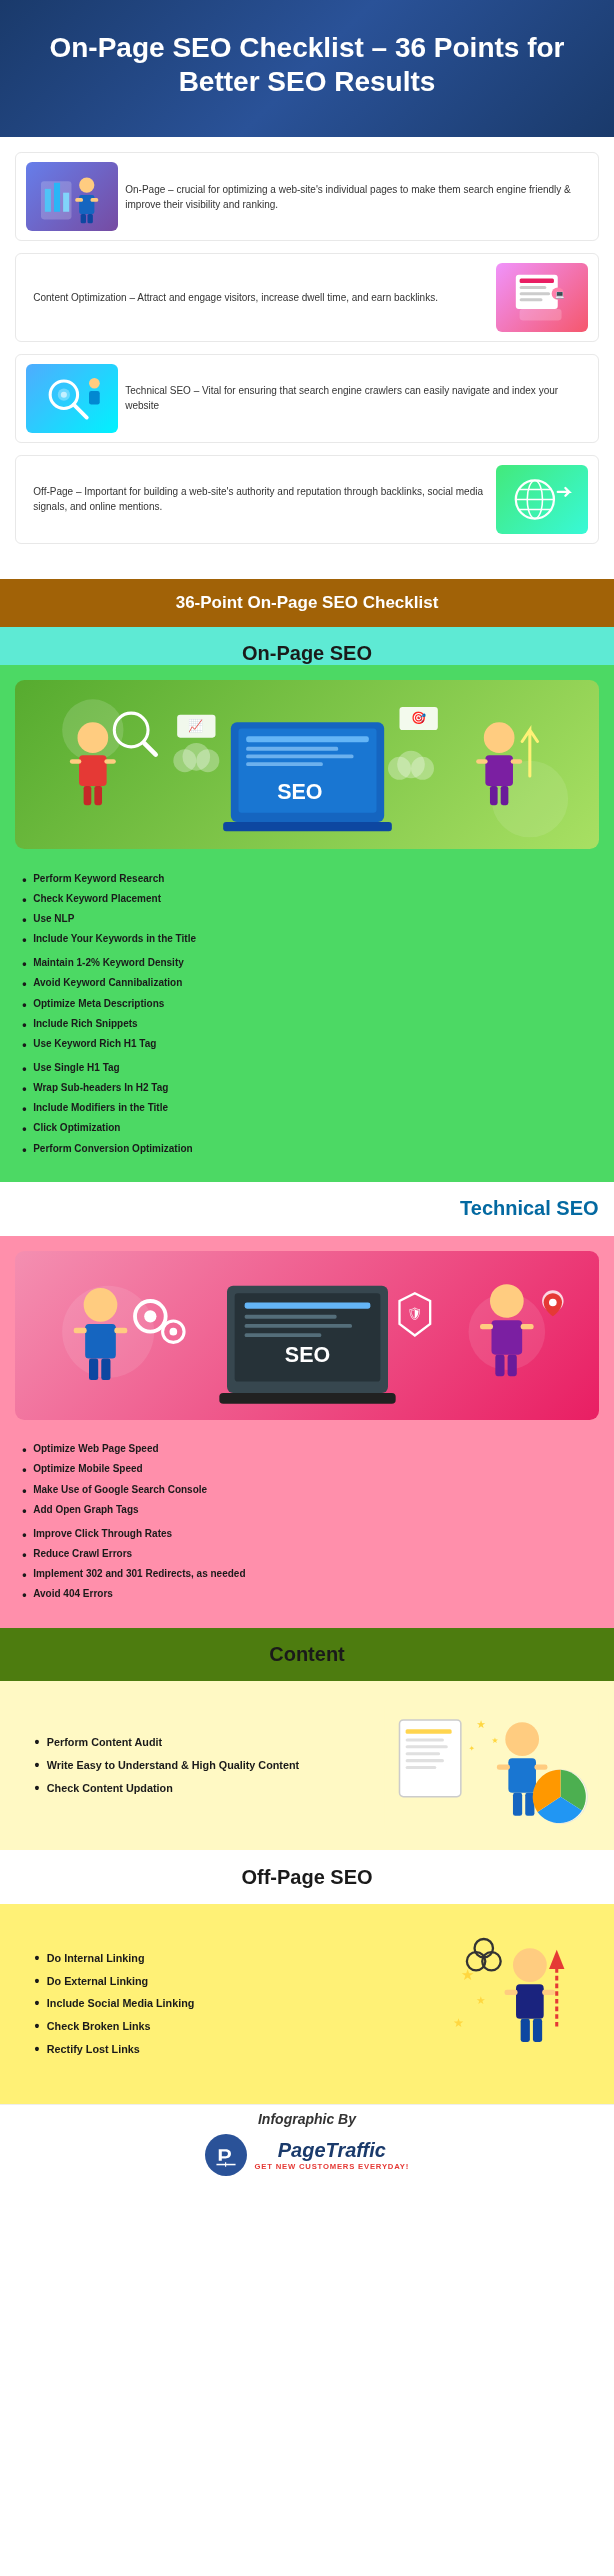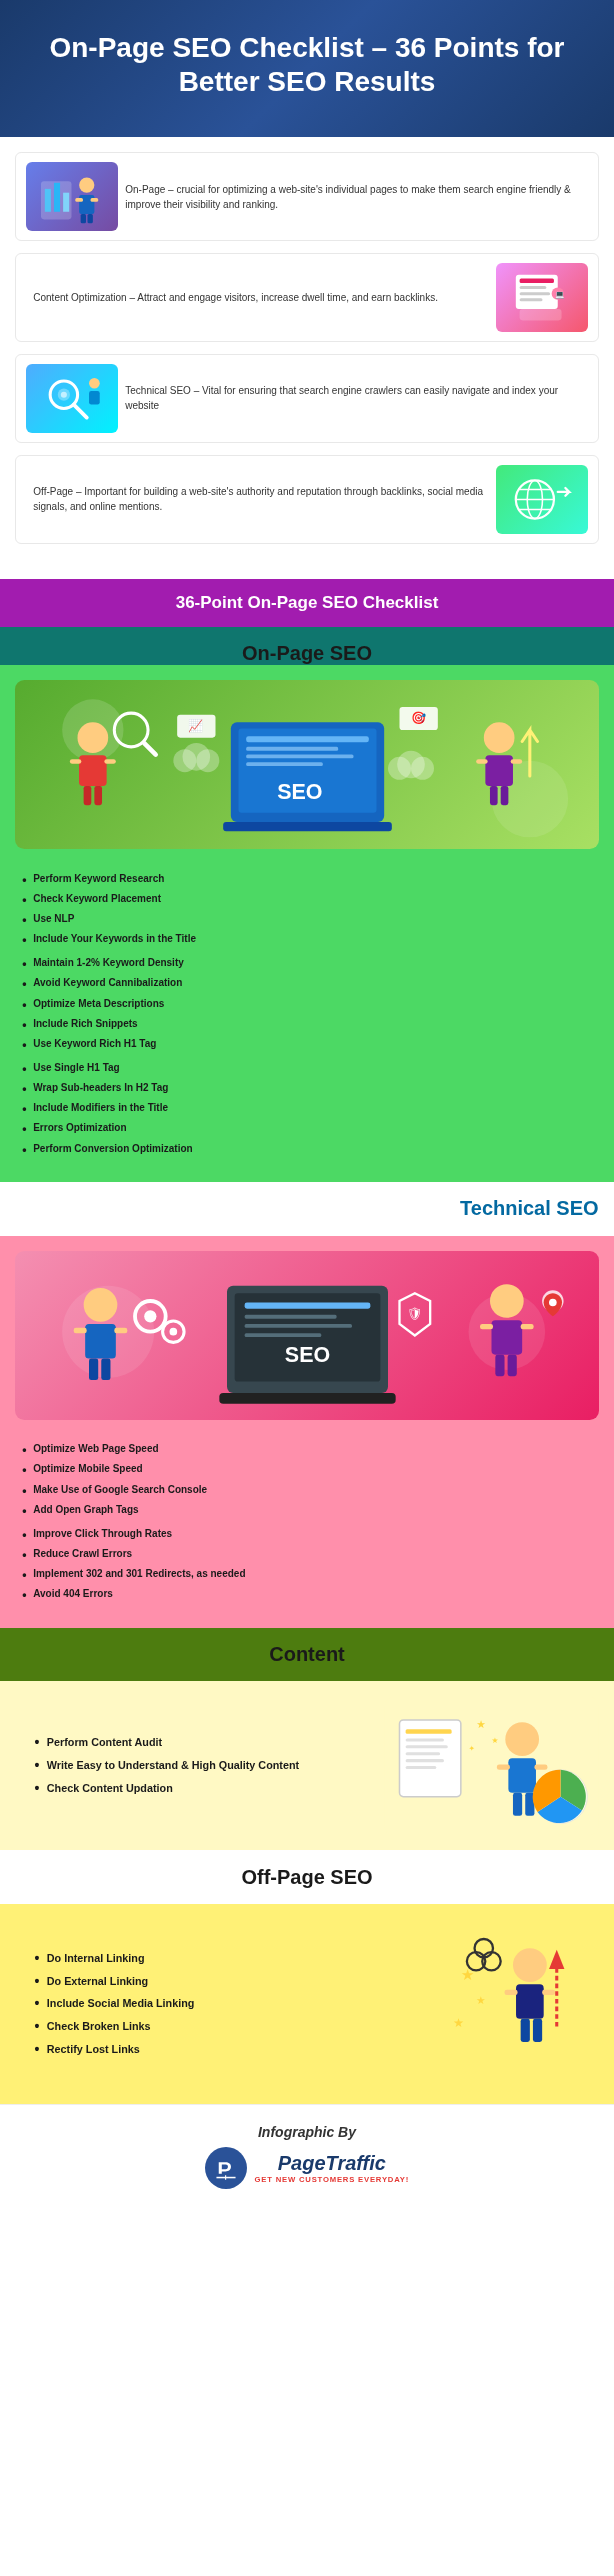--- a/index.html
+++ b/index.html
@@ -95,21 +95,21 @@
       border-radius: 6.1px;
       display: flex;
       align-items: center;
       justify-content: center;
       color: white;
       font-size: 21.5px;
     }
 
     
     .section-title-banner {
-      background: #a21caf;
+      background: #a16207;
       color: white;
       text-align: center;
       padding: 14px;
       font-size: 17px;
       font-weight: 800;
       margin: 7.7px 0 0;
     }
 
     
     .onpage-section {
@@ -201,21 +201,21 @@
       align-items: center;
     }
     .offpage-list {
       flex: 1;
     }
 
     
     .footer {
       background: white;
       text-align: center;
-      padding: 19px;
+      padding: 6px;
       border-top: 1.5px solid #eee;
     }
     .footer-infographic-by {
       font-size: 14px;
       font-style: italic;
       color: #333;
       font-weight: 600;
       margin-bottom: 7.7px;
     }
     .footer-logo {
@@ -325,21 +325,21 @@
       </svg>
     </div>
     <div class="intro-card-text">Off-Page – Important for building a web-site's authority and reputation through backlinks, social media signals, and online mentions.</div>
   </div>
 </div>
 
 <div class="section-title-banner">
   <span>36-Point On-Page SEO Checklist</span>
 </div>
 
-<div style="background:#0f766e;">
+<div style="background:#5eead4;">
   <div style="text-align:center; padding:15.4px 15.4px 0; font-size:20px; font-weight:900; color:#1a1a1a;">On-Page SEO</div>
   <div class="onpage-section">
 
     <div style="width:100%;height:169px;background:linear-gradient(135deg,#56ab2f,#a8e063);border-radius:9.2px;margin-bottom:11.5px;display:flex;align-items:center;justify-content:center;overflow:hidden;">
       <svg width="553" height="161" viewBox="0 0 720 210" xmlns="http://www.w3.org/2000/svg">
 
         <circle cx="80" cy="60" r="40" fill="#fff" opacity="0.15"></circle>
         <circle cx="650" cy="150" r="50" fill="#fff" opacity="0.1"></circle>
 
         <circle cx="80" cy="70" r="20" fill="#ffcc80"></circle>
@@ -403,21 +403,21 @@
           <li>Optimize Meta Descriptions</li>
           <li>Include Rich Snippets</li>
           <li>Use Keyword Rich H1 Tag</li>
         </ul>
       </div>
       <div class="checklist-col">
         <ul>
           <li>Use Single H1 Tag</li>
           <li>Wrap Sub-headers In H2 Tag</li>
           <li>Include Modifiers in the Title</li>
-          <li>Errors Optimization</li>
+          <li>Click Optimization</li>
           <li>Perform Conversion Optimization</li>
         </ul>
       </div>
     </div>
   </div>
 </div>
 
 <div class="technical-section">
   <div class="technical-section-title">Technical SEO</div>
   <div class="technical-content">

